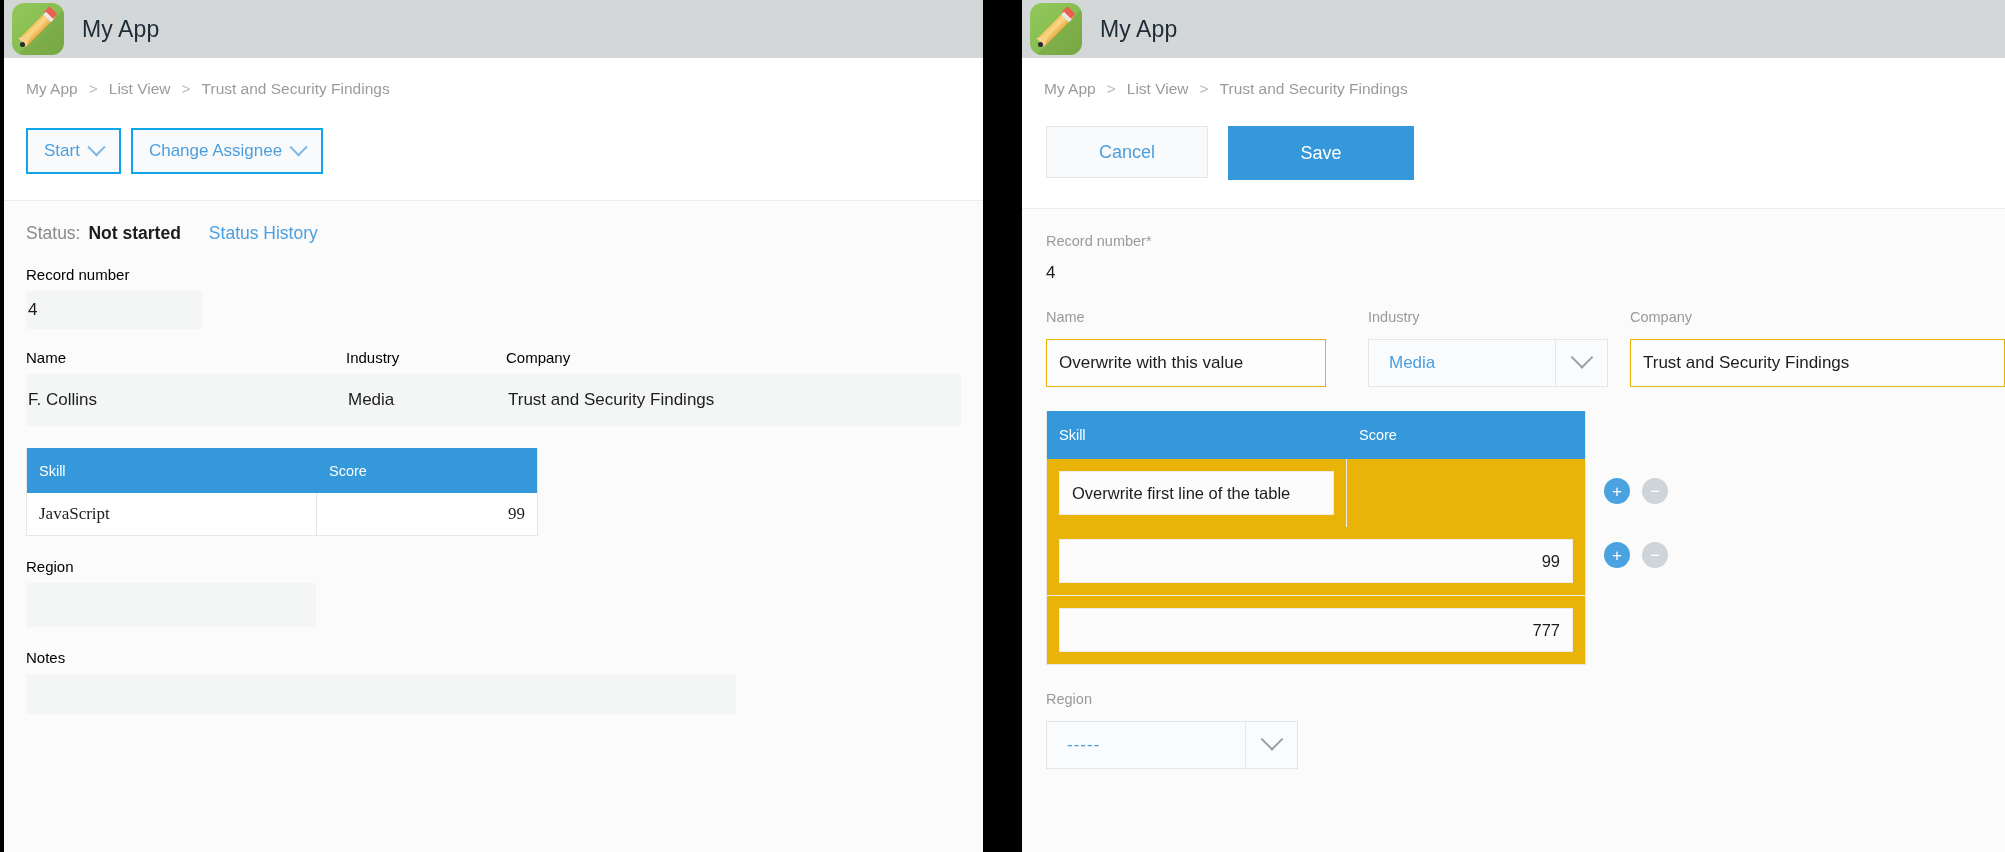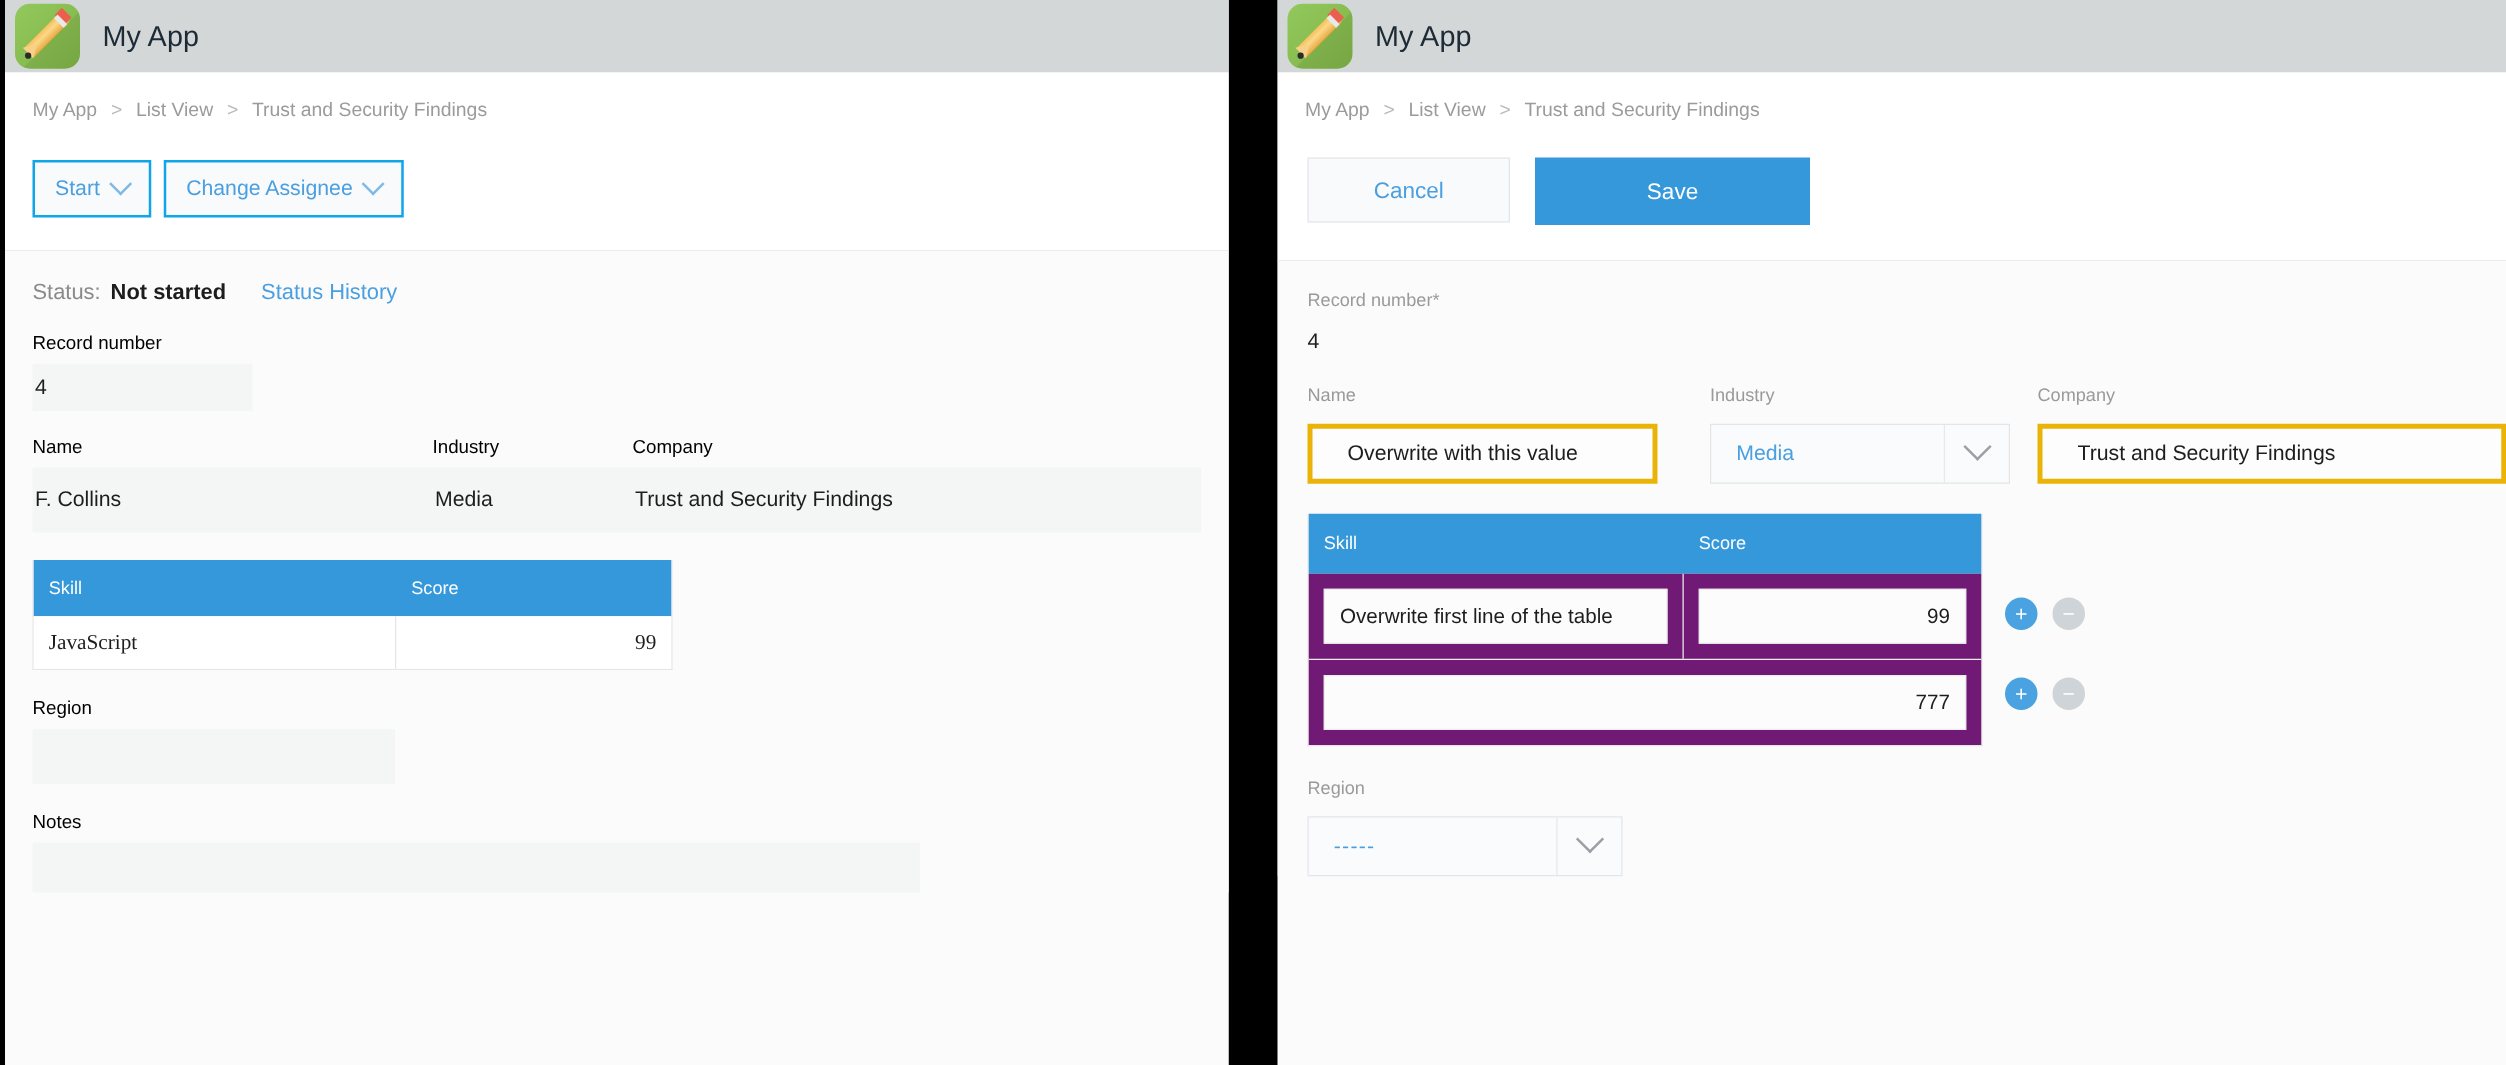--- a/index.html
+++ b/index.html
@@ -137,21 +137,21 @@
   }
   .btn-cancel {
     width: 162px; height: 52px;
     border: 1px solid #e3e6e9;
     background: #f9fafb;
     color: #4a9fe0;
     font-size: 18px;
     display: flex; align-items: center; justify-content: center;
   }
   .btn-save {
-    width: 220px; height: 54px;
+    width: 186px; height: 54px;
     background: #3498db;
     color: #fff;
     font-size: 18px;
     border: none;
     display: flex; align-items: center; justify-content: center;
   }
 
   
   .body { padding: 22px 22px 0 22px; background: #fbfbfb; }
 
@@ -220,26 +220,26 @@
   .rlabel { font-size: 14.5px; color: #9a9a9a; margin-bottom: 14px; }
   .rstatic { font-size: 17px; color: #1d1d1d; margin-bottom: 26px; }
 
   .rrow { display: flex; gap: 0; }
   .rcol-name { width: 280px; }
   .rcol-ind  { width: 240px; margin-left: 42px; }
   .rcol-comp { flex: 1; margin-left: 22px; }
 
   .inputbox {
     height: 48px;
-    border: 4px solid #eab308;
+    border: 1px solid #eab308;
     background: #fdfdfd;
     font-size: 17px;
     color: #1d1d1d;
     display: flex; align-items: center;
-    padding: 0 28px;
+    padding: 0 12px;
   }
   .selectbox {
     height: 48px;
     border: 1px solid #e3e6e9;
     background: #fafbfc;
     display: flex; align-items: stretch;
   }
   .selectbox .sel-val {
     flex: 1;
     display: flex; align-items: center;
@@ -262,21 +262,21 @@
   
   .ettable-wrap { margin-top: 24px; display: flex; align-items: flex-start; }
   .ettable { width: 540px; border: 1px solid #e6e6e6; border-top: none; }
   .ettable .ethead { display: flex; background: #3498db; height: 48px; }
   .ettable .eth {
     color: #fff; font-size: 14.5px;
     display: flex; align-items: center; padding-left: 12px;
   }
   .ettable .eth.skill { width: 300px; }
   .ettable .eth.score { flex: 1; }
-  .ettable .etrow { display: flex; background: #701a75; border-bottom: 1px solid #ececec; }
+  .ettable .etrow { display: flex; background: #eab308; border-bottom: 1px solid #ececec; flex-direction: column; }
   .ettable .etrow:last-child { border-bottom: none; }
   .ettable .etcell { padding: 12px 12px; }
   .ettable .etcell.skill { width: 300px; border-right: 1px solid #ececec; }
   .ettable .etcell.score { flex: 1; }
   .ettable .etinput {
     height: 44px;
     border: 1px solid #ececec;
     background: #fcfcfc;
     font-size: 16.5px;
     color: #1d1d1d;

